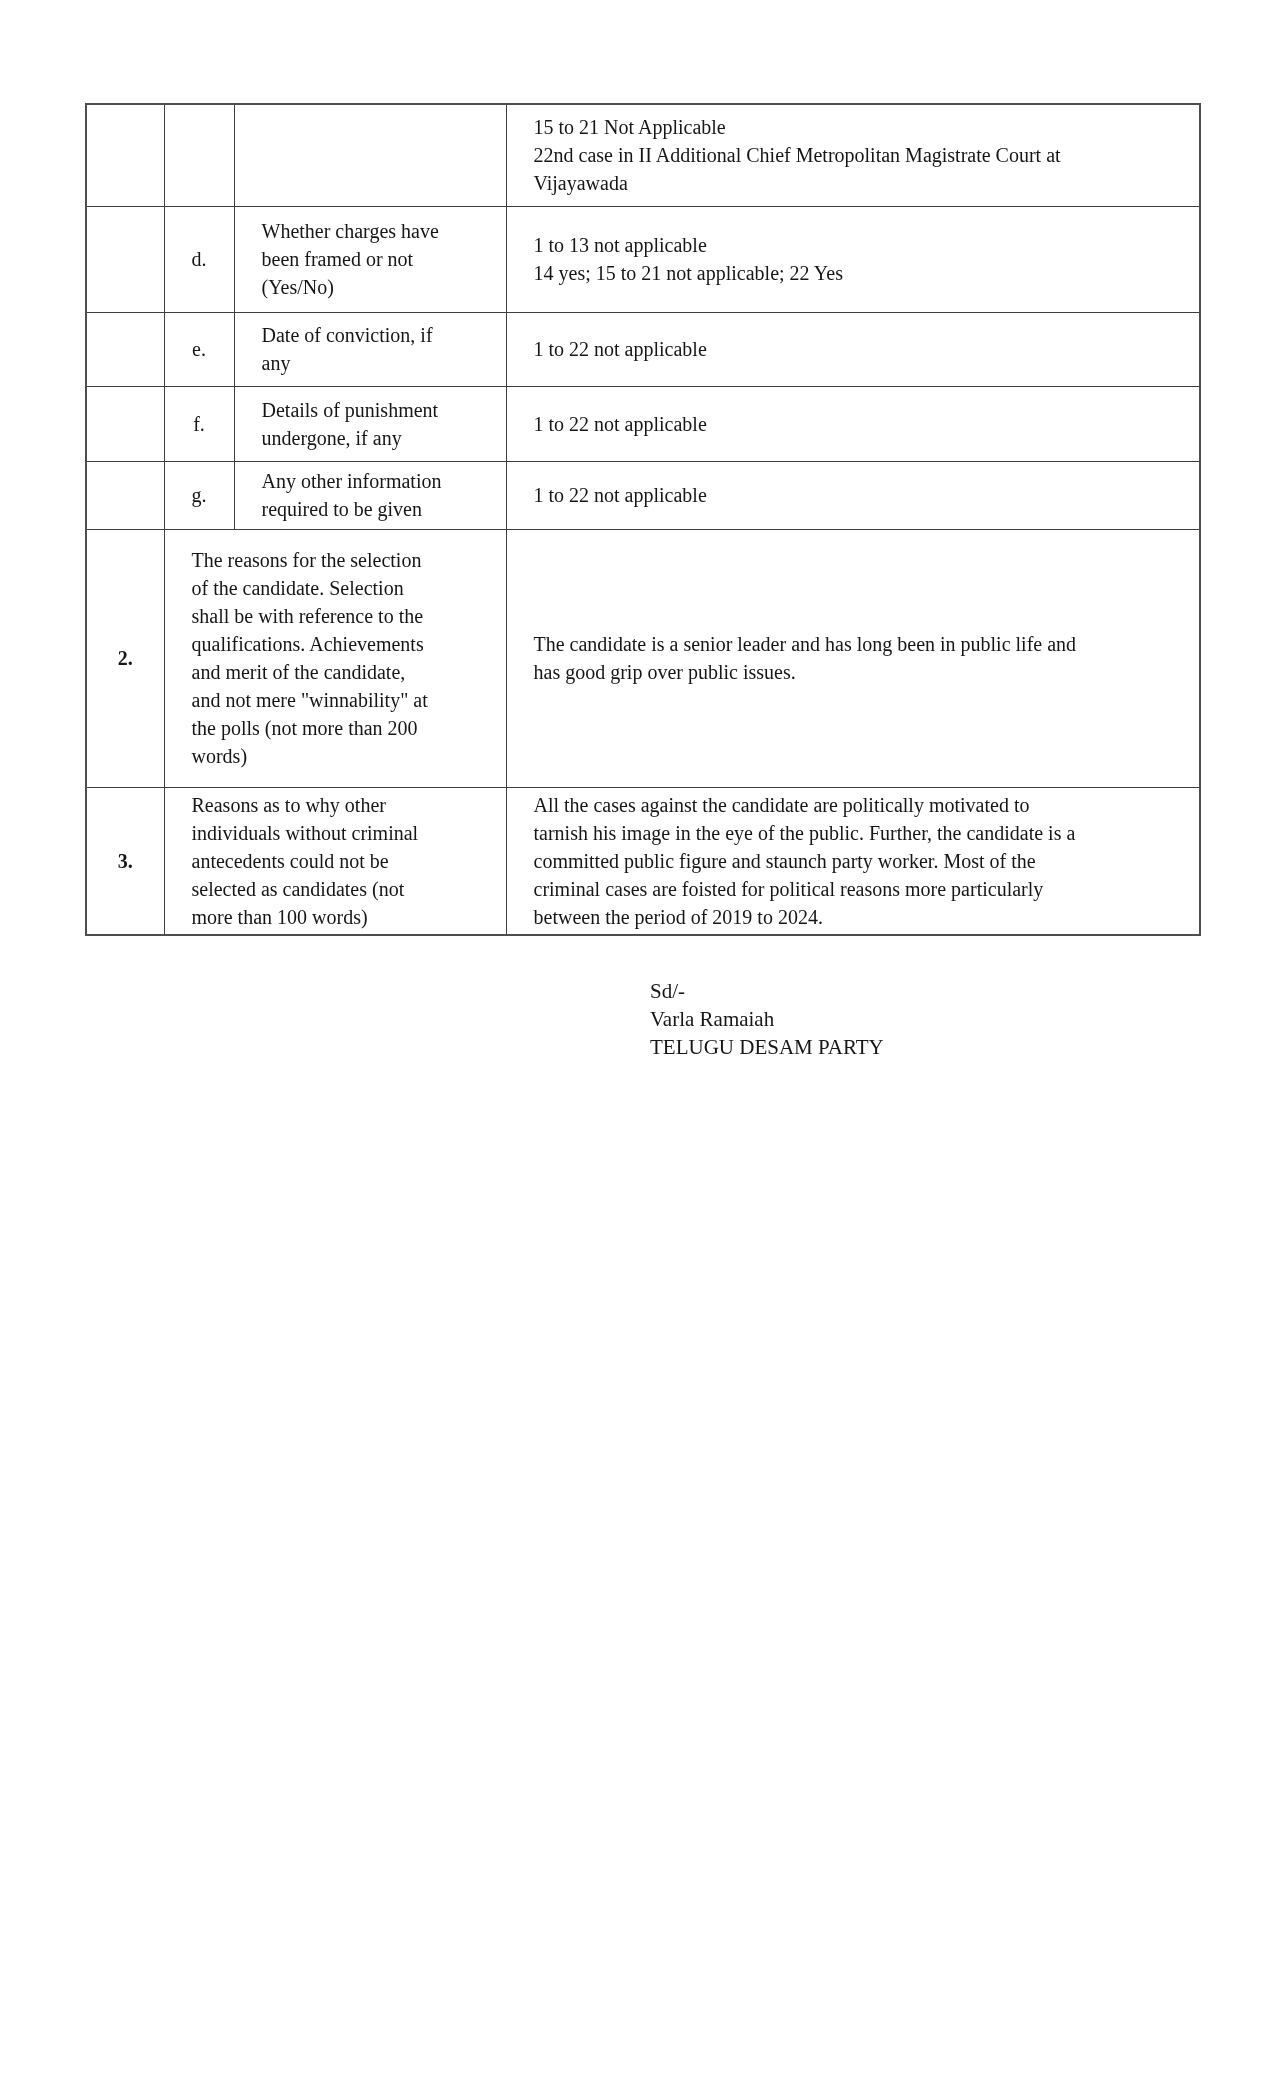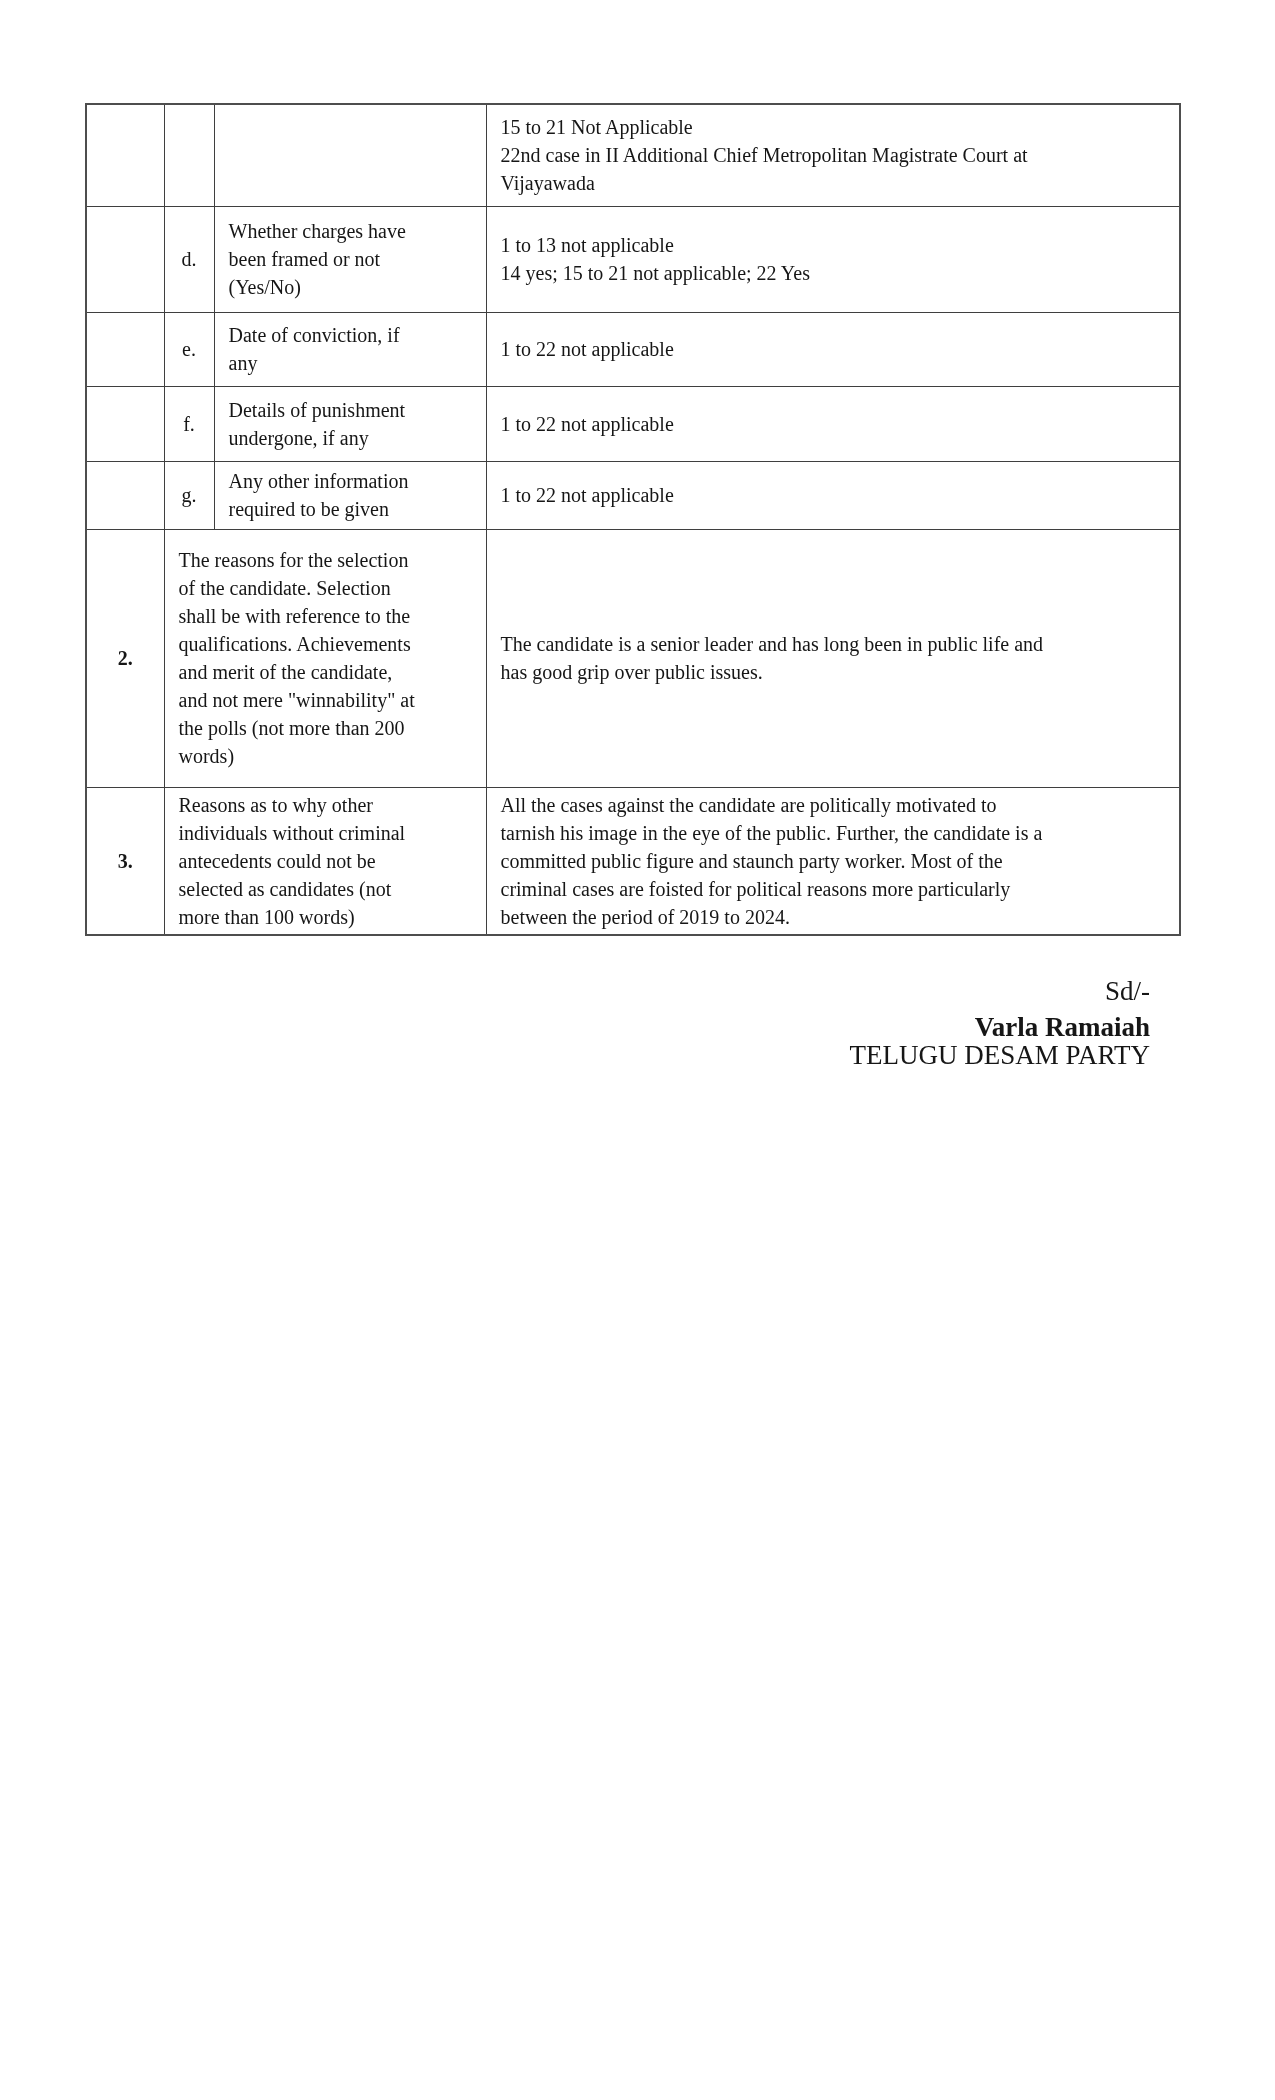--- a/index.html
+++ b/index.html
@@ -20,21 +20,21 @@
     top: 103px;
     border-collapse: collapse;
     table-layout: fixed;
     border: 2px solid #4e4e4e;
   }
   .doc-table td {
     border: 1px solid #3f3f3f;
     font-size: 20px;
     line-height: 28px;
     vertical-align: middle;
-    padding: 3px 14px;
+    padding: 3px 27px;
     overflow: hidden;
   }
   .c-num {
     text-align: center;
     font-weight: bold;
     padding: 3px 2px;
   }
   .c-letter {
     text-align: center;
     padding: 3px 2px;
@@ -49,25 +49,25 @@
   tr.r2 { height: 74px; }
   tr.r3 { height: 75px; }
   tr.r4 { height: 68px; }
   tr.r5 { height: 258px; }
   tr.r6 { height: 141px; }
   .signature {
     position: absolute;
     left: 650px;
     top: 977px;
     width: 500px;
-    text-align: right;
-    font-size: 27px;
+    text-align: left;
+    font-size: 21px;
     line-height: 28px;
   }
-  .signature .sig-name { font-weight: bold; margin-top: 8px; }
+  .signature .sig-name { font-weight: normal; }
 </style>
 </head>
 <body>
 
 <table class="doc-table">
   <colgroup>
     <col style="width:78px">
     <col style="width:50px">
     <col style="width:272px">
     <col style="width:694px">

